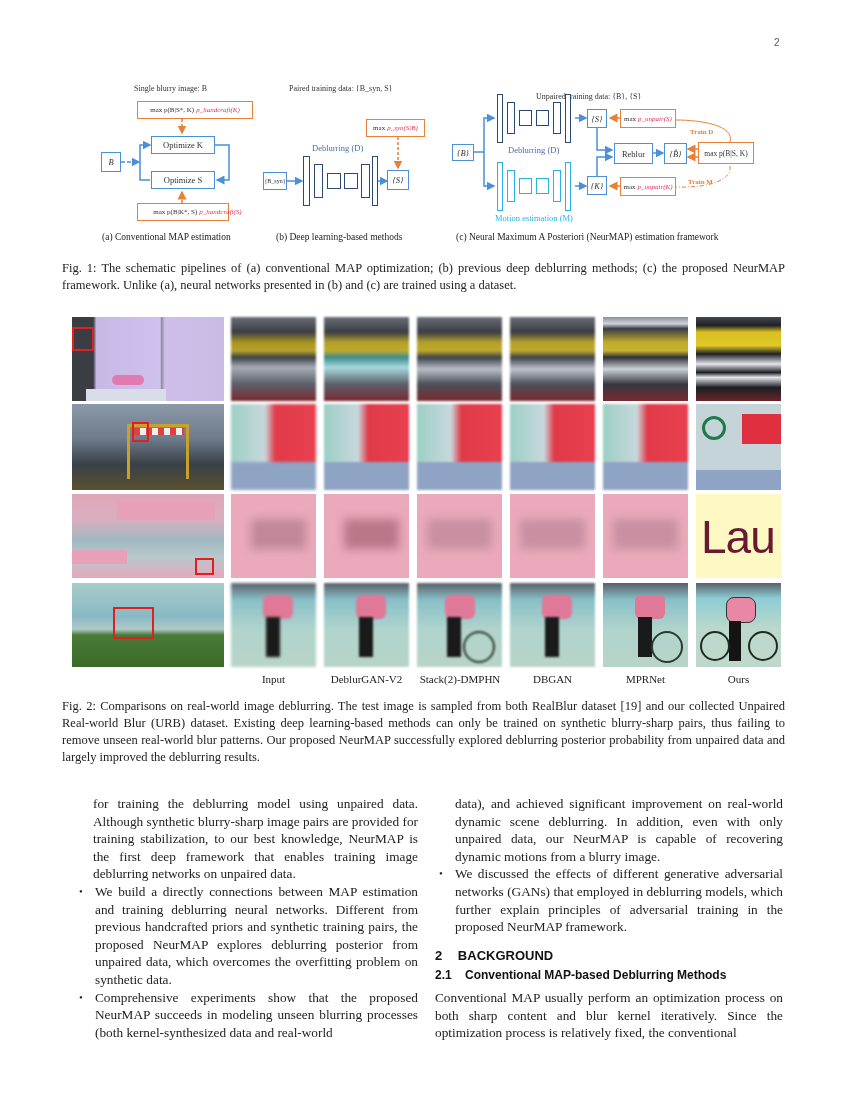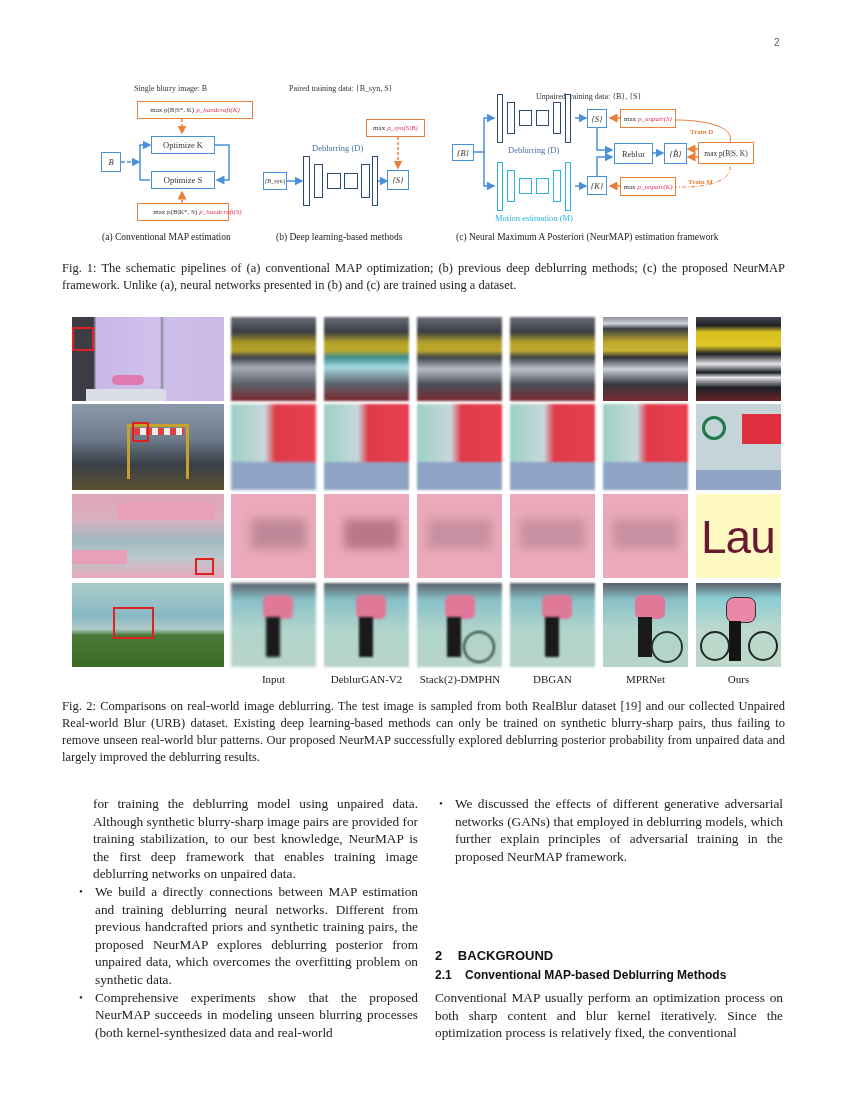--- a/index.html
+++ b/index.html
@@ -251,20 +251,21 @@
 
 <div class="abs caption" style="left:62px;top:698px;width:723px;">Fig. 2: Comparisons on real-world image deblurring. The test image is sampled from both RealBlur dataset [19] and our collected Unpaired Real-world Blur (URB) dataset. Existing deep learning-based methods can only be trained on synthetic blurry-sharp pairs, thus failing to remove unseen real-world blur patterns. Our proposed NeurMAP successfully explored deblurring posterior probability from unpaired data and largely improved the deblurring results.</div>
 
 <div class="abs body-text" style="left:75px;top:795px;width:343px;">
   <p style="padding-left:18px;">for training the deblurring model using unpaired data. Although synthetic blurry-sharp image pairs are provided for training stabilization, to our best knowledge, NeurMAP is the first deep framework that enables training image deblurring networks on unpaired data.</p>
   <p class="bullet">We build a directly connections between MAP estimation and training deblurring neural networks. Different from previous handcrafted priors and synthetic training pairs, the proposed NeurMAP explores deblurring posterior from unpaired data, which overcomes the overfitting problem on synthetic data.</p>
   <p class="bullet">Comprehensive experiments show that the proposed NeurMAP succeeds in modeling unseen blurring processes (both kernel-synthesized data and real-world</p>
 </div>
 
 <div class="abs body-text" style="left:435px;top:795px;width:348px;">
+  <p style="padding-left:20px;">data), and achieved significant improvement on real-world dynamic scene deblurring. In addition, even with only unpaired data, our NeurMAP is capable of recovering dynamic motions from a blurry image.</p>
   <p class="bullet">We discussed the effects of different generative adversarial networks (GANs) that employed in deblurring models, which further explain principles of adversarial training in the proposed NeurMAP framework.</p>
 </div>
 
 <div class="abs section-title" style="left:435px;top:948px;">
   <span>2</span>
   <span style="margin-left:12px;text-transform:uppercase;">Background</span>
 </div>
 <div class="abs subsection-title" style="left:435px;top:968px;">
   <span>2.1</span>
   <span style="margin-left:10px;">Conventional MAP-based Deblurring Methods</span>

